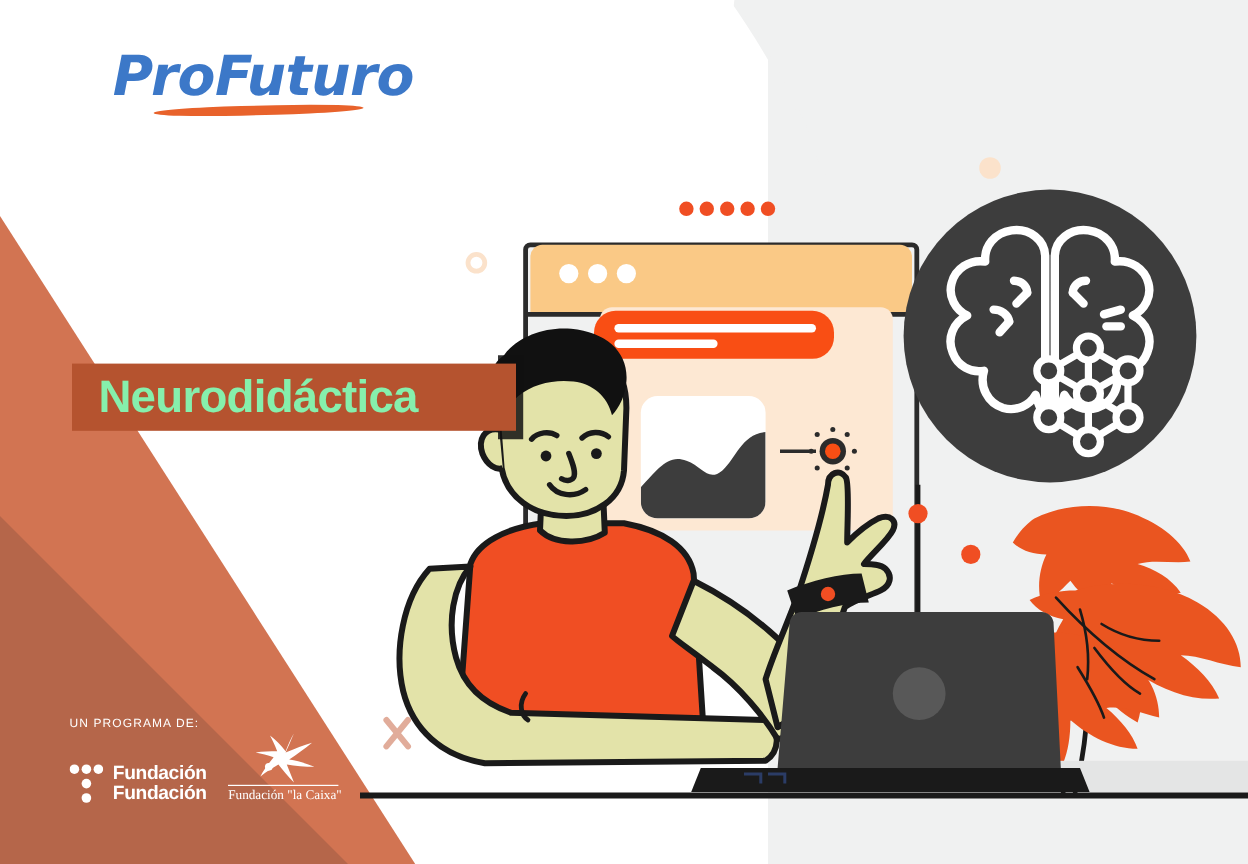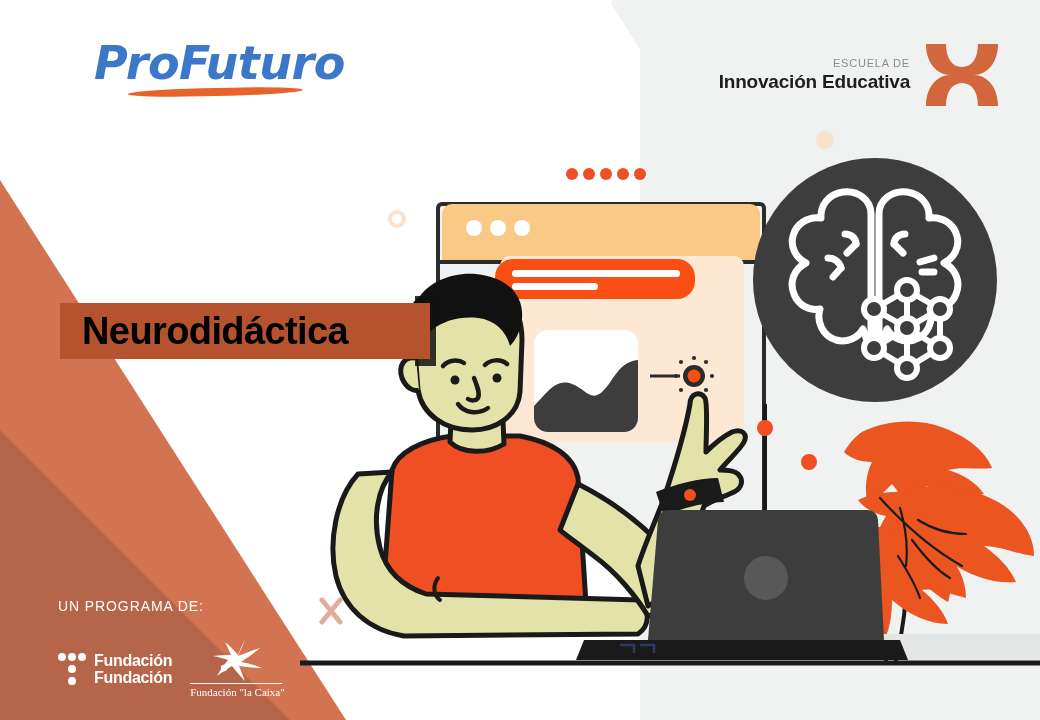--- a/index.html
+++ b/index.html
@@ -56,34 +56,34 @@
   #escuela-mark { width: 76px; height: 62px; display: block; }
 
   
   #title-banner {
     position: absolute; left: 60px; top: 303px;
     width: 370px; height: 56px;
     background: #B5532F;
     display: flex; align-items: center;
   }
   #title-text {
-    color: #000000; font-weight: 700;
+    color: #86efac; font-weight: 700;
     font-size: 38px; line-height: 42px;
     padding-left: 22px; letter-spacing: -0.6px;
     white-space: nowrap;
   }
 
   
   #sponsors { position: absolute; left: 58px; top: 598px; width: 260px; }
   #sponsors-kicker {
-    color: #ffffff; font-size: 14px;
+    color: #ffffff; font-size: 10px;
     letter-spacing: 0.9px; font-weight: 400;
-    margin-bottom: 24px;
-  }
-  #sponsors-row { display: flex; align-items: center; gap: 18px; }
+    margin-bottom: 0;
+  }
+  #sponsors-row { display: flex; align-items: flex-end; gap: 18px; }
   #ft-logo { display: flex; align-items: center; gap: 8px; }
   #ft-dots { width: 28px; height: 34px; display: block; }
   #ft-name {
     color: #ffffff; font-size: 16px;
     font-weight: 700; line-height: 17px;
     letter-spacing: -0.3px;
   }
   #caixa-logo { width: 92px; }
   #caixa-mark { width: 62px; height: 44px; display: block; margin: 0 auto; }
   #caixa-rule { height: 1px; background: #ffffff; margin: 1px 0 2px; }
@@ -302,29 +302,20 @@
 
   <div id="title-banner">
     <span id="title-text">Neurodidáctica</span>
   </div>
 
   <div id="profuturo-logo">
     <div id="profuturo-wordmark">ProFuturo</div>
     <div id="profuturo-underline"></div>
   </div>
 
-  <div id="escuela-logo">
-    <div id="escuela-text">
-      <div id="escuela-kicker">ESCUELA DE</div>
-      <div id="escuela-name">Innovación Educativa</div>
-    </div>
-    <svg id="escuela-mark" viewBox="0 0 76 62" xmlns="http://www.w3.org/2000/svg">
-      <path d="M2,0 H22 C22,14 28,23 38,23 C48,23 54,14 54,0 H74 C74,20 62,31 50,31 C62,31 74,42 74,62 H54 C54,48 48,39 38,39 C28,39 22,48 22,62 H2 C2,42 14,31 26,31 C14,31 2,20 2,0 Z" fill="#D2663C"></path>
-    </svg>
-  </div>
 
   <div id="sponsors">
     <div id="sponsors-kicker">UN PROGRAMA DE:</div>
     <div id="sponsors-row">
 
       <div id="ft-logo">
         <svg id="ft-dots" viewBox="0 0 28 34" xmlns="http://www.w3.org/2000/svg">
           <circle cx="4" cy="5" r="4" fill="#fff"></circle>
           <circle cx="14" cy="5" r="4" fill="#fff"></circle>
           <circle cx="24" cy="5" r="4" fill="#fff"></circle>

